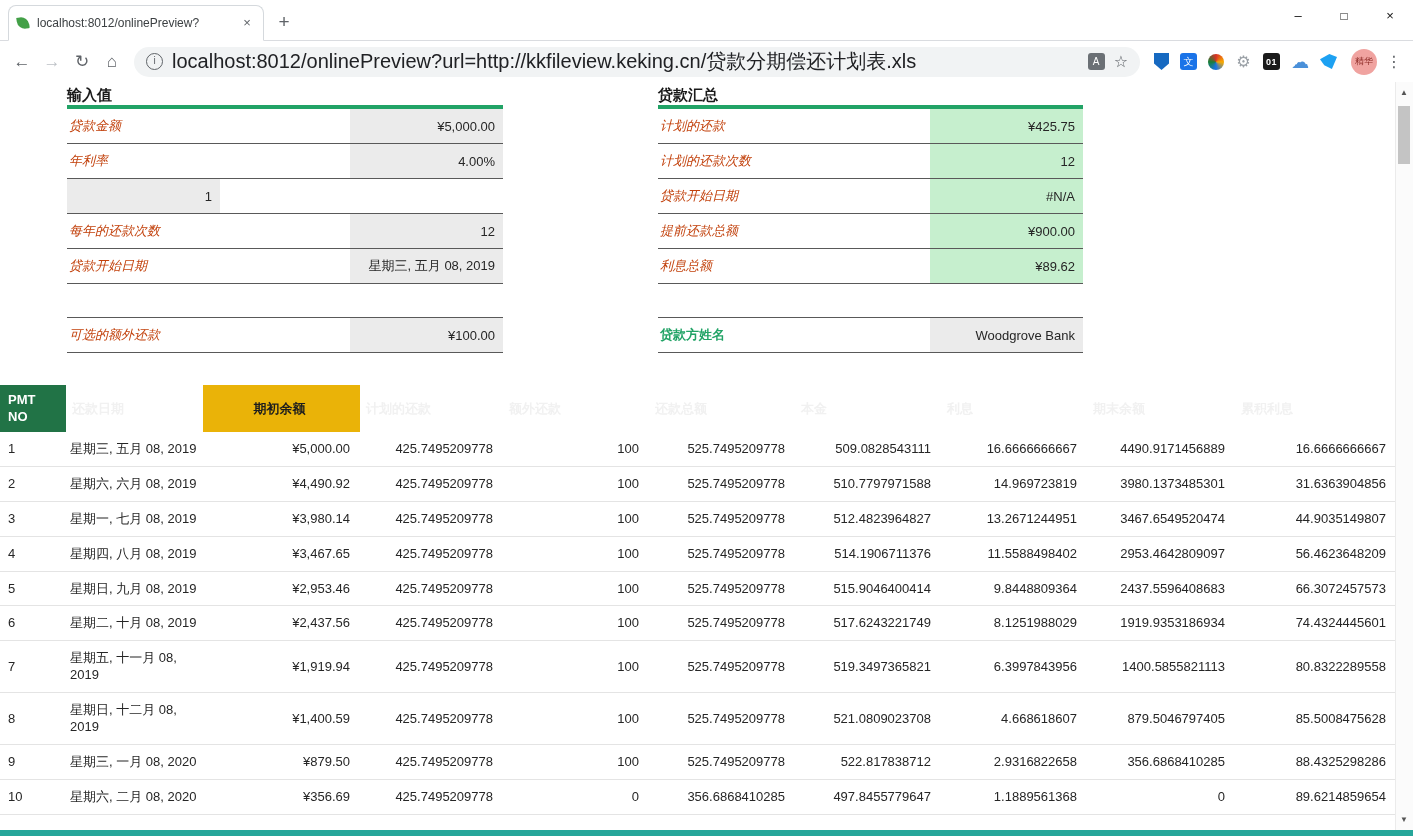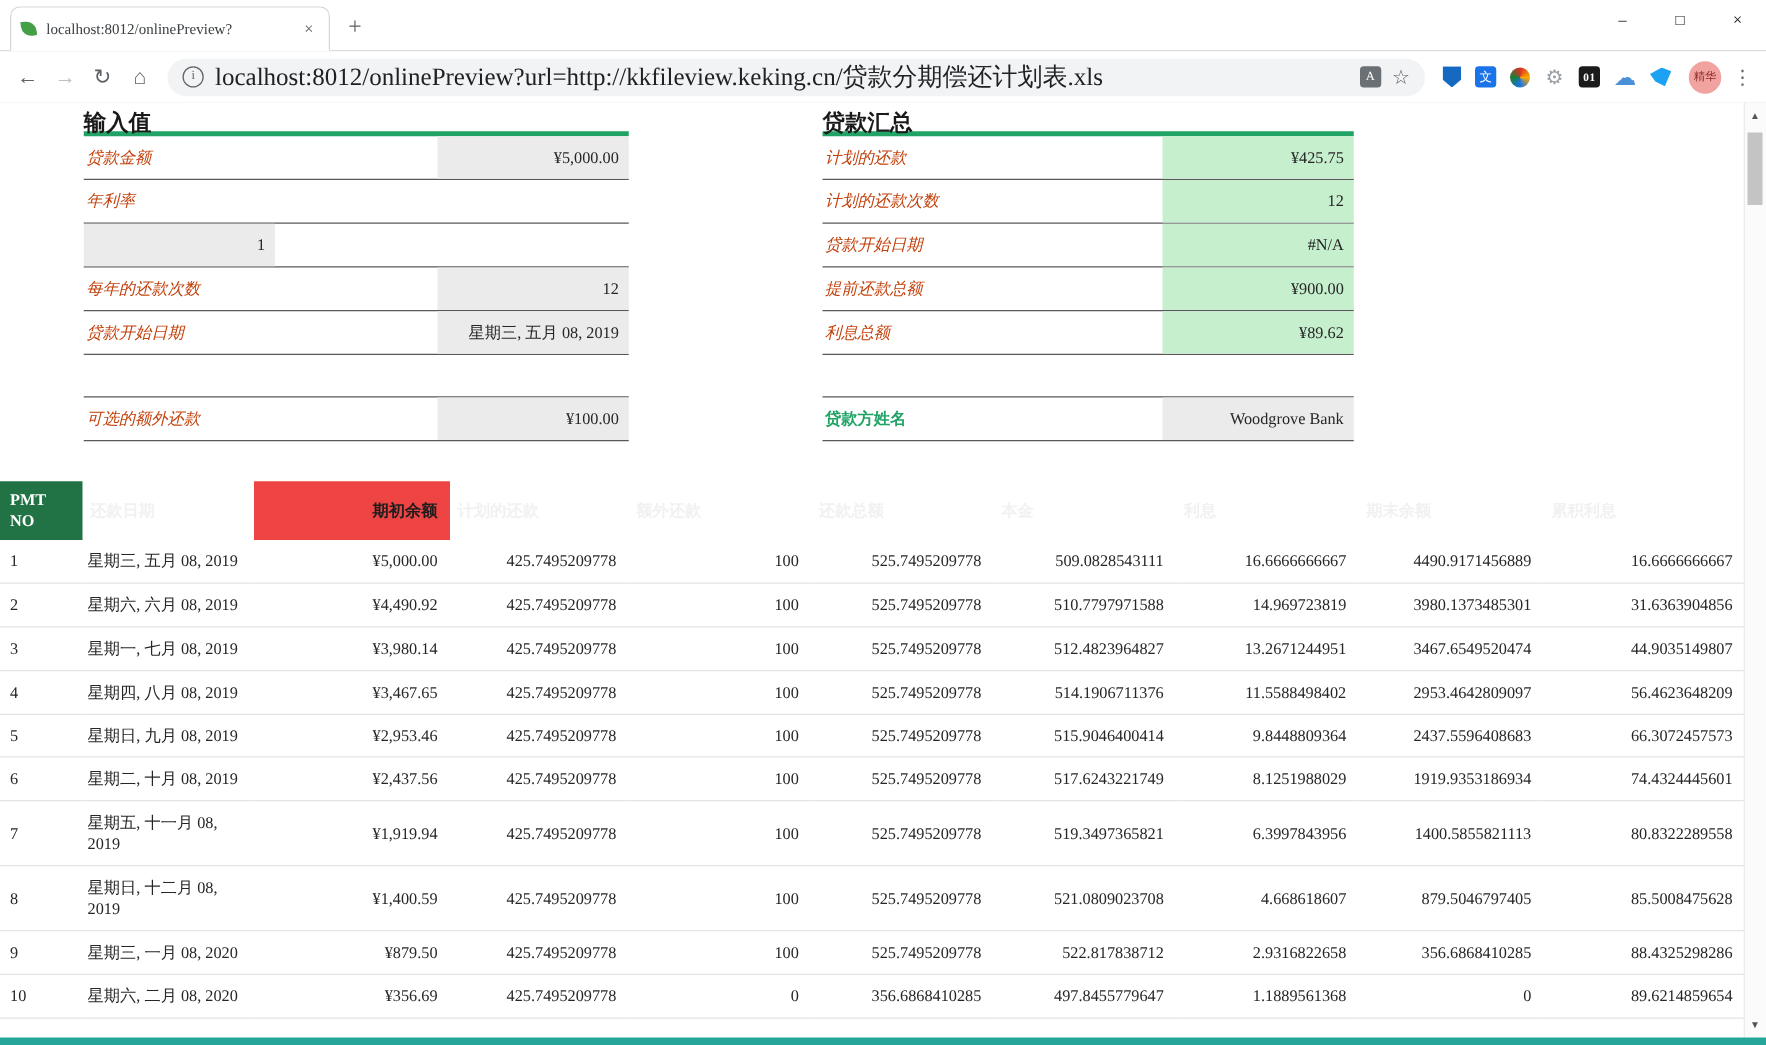--- a/index.html
+++ b/index.html
@@ -1,21 +1,21 @@
 <!DOCTYPE html>
 <html><head>
 <meta charset="utf-8">
 <style>
   html,body{margin:0;padding:0;}
   body{
     width:1413px;height:836px;overflow:hidden;background:#fff;
     font-family:"Liberation Sans","DejaVu Sans",sans-serif;color:#202124;
     -webkit-font-smoothing:antialiased;
   }
-  .window{position:relative;width:1413px;height:836px;background:#fff;font-family:Liberation Serif, serif;}
+  .window{position:relative;width:1413px;height:836px;background:#fff;}
 
   
   .titlebar{height:40px;display:flex;align-items:flex-end;background:#fff;border-bottom:1px solid #dadce0;position:relative;}
   .tab{position:relative;z-index:2;display:flex;align-items:center;gap:8px;width:238px;height:34px;margin-left:8px;padding:0 8px;
        border:1px solid #d5d9dd;border-bottom:1px solid #fff;margin-bottom:-1px;border-radius:8px 8px 0 0;background:#fff;}
   .favicon{width:12px;height:12px;background:#43a047;border-radius:0 70% 10% 70%;transform:rotate(-8deg);flex:none;}
   .tab-title{flex:1;font-size:12px;color:#3c4043;white-space:nowrap;overflow:hidden;}
   .tab-close{font-size:13px;color:#5f6368;width:16px;height:16px;line-height:15px;text-align:center;border-radius:50%;flex:none;cursor:pointer;}
   .newtab{width:28px;height:28px;margin:0 0 4px 6px;font-size:19px;color:#5f6368;text-align:center;line-height:27px;cursor:pointer;}
   .wincontrols{position:absolute;right:0;top:0;display:flex;height:32px;}
@@ -40,36 +40,36 @@
   .cloudext{color:#4a90d9;font-size:18px;width:18px;height:18px;line-height:18px;}
   .bird{background:#1da1f2;clip-path:polygon(0 35%,55% 0,100% 20%,70% 100%,25% 75%);width:17px;height:15px;}
   .avatar{width:26px;height:26px;border-radius:50%;background:#f0a3a0;color:#8c2a25;font-size:9px;display:flex;align-items:center;justify-content:center;margin:0 4px;flex:none;cursor:pointer;overflow:hidden;white-space:nowrap;}
   .menu-dots{width:22px;text-align:center;font-size:16px;color:#5f6368;cursor:pointer;}
 
   
   .sheet{position:absolute;top:82px;left:0;width:1396px;height:748px;background:#fff;overflow:hidden;font-size:13px;}
   .kv-table{position:absolute;}
   .input-table{left:67px;top:4px;width:436px;}
   .summary-table{left:658px;top:4px;width:425px;}
-  .sec-title{font-weight:bold;font-size:18px;height:18px;color:#1a1a1a;}
+  .sec-title{font-weight:bold;font-size:15px;height:18px;color:#1a1a1a;}
   .sec-bar{height:4px;background:#21a366;margin-top:1px;}
   .sheet-row{display:flex;height:34px;border-bottom:1px solid #595959;align-items:stretch;}
   .row-label{flex:1;font-style:italic;display:flex;align-items:center;padding-left:2px;color:#c2410c;}
   .row-value{width:145px;display:flex;align-items:center;justify-content:flex-end;padding-right:8px;color:#262626;}
   .row-value.gray{background:#ebebeb;}
   .row-value.green{background:#c6efce;}
   .row-gap{height:33px;}
   .sheet-row.boxed{border-top:1px solid #595959;}
   .lender-label{color:#21a366;font-weight:bold;font-style:normal;}
 
   table.sched{position:absolute;left:0;top:303px;width:1396px;border-collapse:collapse;table-layout:fixed;font-size:13px;}
   .sched th{height:47px;vertical-align:middle;font-weight:bold;padding:0 10px 0 6px;overflow:hidden;}
   .sched th.h-ghost{color:#f1f1f1;background:#fff;text-align:left;}
   .sched th.h-pmt{background:#217346;color:#fff;text-align:left;padding-left:8px;line-height:1.25;}
-  .sched th.h-balance{background:#ef4444;color:#1d1d1d;text-align:right;}
+  .sched th.h-balance{background:#eab308;color:#1d1d1d;}
   .sched td{border-bottom:1px solid #e4e4e4;padding:9px 10px 8px 4px;text-align:right;line-height:1.3;vertical-align:middle;color:#262626;}
   .sched td.c0{text-align:left;padding-left:8px;}
   .sched td.c1{text-align:left;padding:9px 4px 8px 4px;}
 
   
   .vscroll{position:absolute;top:82px;right:0;width:17px;height:748px;background:#fbfbfb;border-left:1px solid #ebebeb;}
   .sb-btn{position:absolute;left:0;width:16px;height:17px;font-size:8px;color:#555;text-align:center;line-height:17px;cursor:pointer;}
   .sb-up{top:2px;}
   .sb-down{bottom:2px;}
   .sb-thumb{position:absolute;left:2px;top:24px;width:12px;height:58px;background:#c4c4c4;cursor:grab;}
@@ -123,20 +123,21 @@
     <div class="kv-table input-table">
       <div class="sec-title">输入值</div>
       <div class="sec-bar"></div>
       <div id="input-rows">
           <div class="sheet-row">
             <div class="row-label">贷款金额</div>
             <div class="row-value gray">¥5,000.00</div>
           </div>
           <div class="sheet-row">
             <div class="row-label">年利率</div>
+            <div class="row-value gray">4.00%</div>
           </div>
           <div class="sheet-row">
             <div class="row-value gray">1</div>
           </div>
           <div class="sheet-row">
             <div class="row-label">每年的还款次数</div>
             <div class="row-value gray">12</div>
           </div>
           <div class="sheet-row">
             <div class="row-label">贷款开始日期</div>

